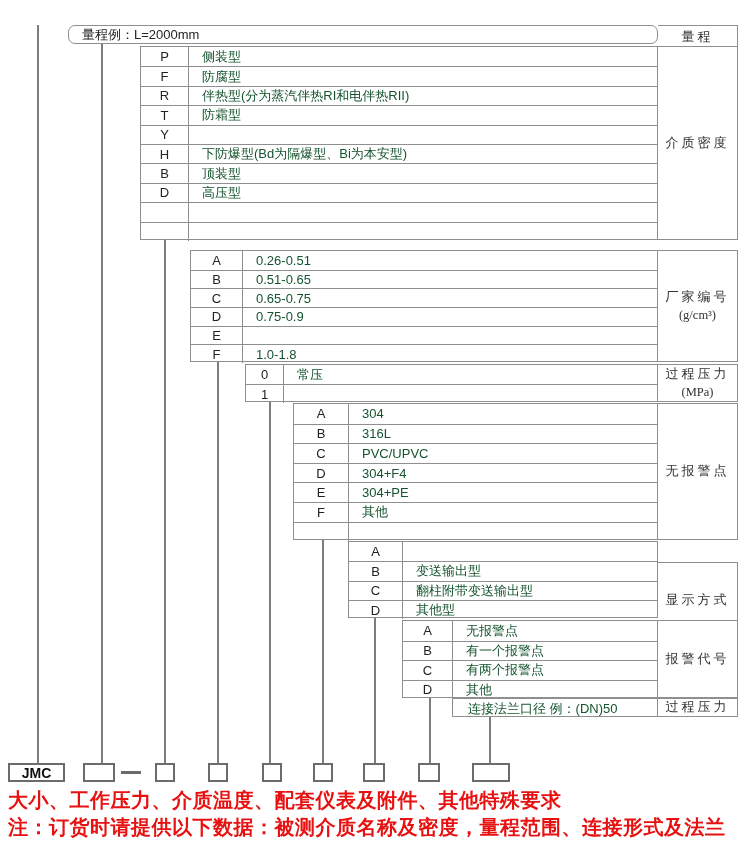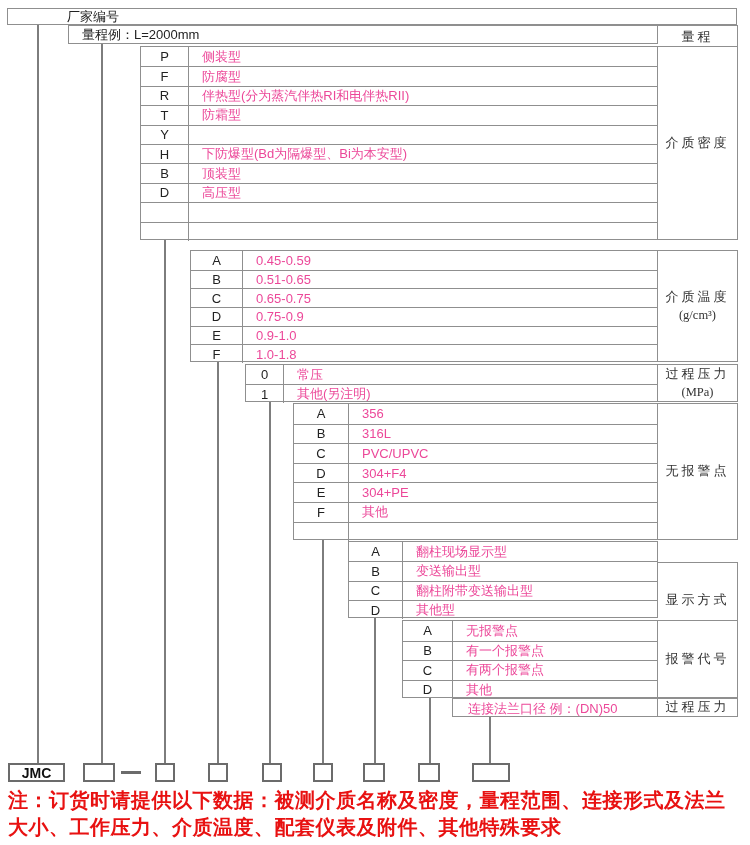--- a/index.html
+++ b/index.html
@@ -15,21 +15,21 @@
   .sec{border:1px solid #8f8f8f;background:#ffffff;}
   .row{display:flex;box-sizing:border-box;width:100%;}
   .row + .row{border-top:1px solid #8f8f8f;}
   .code{
     box-sizing:border-box;border-right:1px solid #8f8f8f;
     display:flex;align-items:center;justify-content:center;
     font-size:13px;color:#222;flex:0 0 auto;
   }
   .lbl{
     display:flex;align-items:center;padding-left:13px;
-    font-size:13px;color:#ec4899;flex:1 1 auto;white-space:nowrap;overflow:hidden;
+    font-size:13px;color:#14532d;flex:1 1 auto;white-space:nowrap;overflow:hidden;
   }
   .lbl-only{padding-left:15px;}
   .cat{
     border:1px solid #8f8f8f;border-left:none;background:#ffffff;
     display:flex;flex-direction:column;align-items:center;justify-content:center;
     font-family:"Liberation Serif","DejaVu Serif",serif;
     font-size:13px;color:#333;letter-spacing:3px;text-align:center;line-height:1.45;
   }
   .cat .sub{letter-spacing:0;font-size:12.5px;}
   .vline{position:absolute;width:2px;background:#7d7d7d;}
@@ -43,25 +43,22 @@
     position:absolute;left:8px;top:787px;width:740px;
     font-size:20px;line-height:27px;font-weight:bold;color:#e81111;
     font-family:"Liberation Sans","DejaVu Sans",sans-serif;letter-spacing:0.5px;
   }
 </style>
 </head>
 <body>
 
 <div class="page">
 
-  <div class="abs hdr" style="left:7px;top:8px;width:730px;height:17px;padding-left:59px;">
-    <span>厂家编号</span>
-  </div>
-
-  <div class="abs hdr" style="left:68px;top:25px;width:590px;height:19px;padding-left:13px;">
+
+  <div class="abs hdr" style="left:68px;top:25px;width:590px;height:19px;padding-left:13px;border-radius:7px;">
     <span>量程例：L=2000mm</span>
   </div>
   <div class="abs cat" style="left:658px;top:25px;width:80px;height:25px;">
     <span>量程</span>
   </div>
 
   <div id="sections">
       <div class="abs sec" style="left: 140px; top: 46px; width: 518px; height: 194px;">
         <div class="row" style="height: 19.4px;">
           <span class="code" style="width: 48px;">P</span>
@@ -102,65 +99,63 @@
           <span class="code" style="width: 48px;"></span>
           <span class="lbl"></span>
         </div>
       </div>
       <div class="abs cat" style="left: 658px; top: 46px; width: 80px; height: 194px;">
         <span>介质密度</span>
       </div>
       <div class="abs sec" style="left: 190px; top: 250px; width: 468px; height: 112px;">
         <div class="row" style="height: 18.7px;">
           <span class="code" style="width: 52px;">A</span>
-          <span class="lbl">0.45-0.59</span>
+          <span class="lbl">0.26-0.51</span>
         </div>
         <div class="row" style="height: 18.7px;">
           <span class="code" style="width: 52px;">B</span>
           <span class="lbl">0.51-0.65</span>
         </div>
         <div class="row" style="height: 18.7px;">
           <span class="code" style="width: 52px;">C</span>
           <span class="lbl">0.65-0.75</span>
         </div>
         <div class="row" style="height: 18.7px;">
           <span class="code" style="width: 52px;">D</span>
           <span class="lbl">0.75-0.9</span>
         </div>
         <div class="row" style="height: 18.7px;">
           <span class="code" style="width: 52px;">E</span>
-          <span class="lbl">0.9-1.0</span>
         </div>
         <div class="row" style="height: 18.7px;">
           <span class="code" style="width: 52px;">F</span>
           <span class="lbl">1.0-1.8</span>
         </div>
       </div>
       <div class="abs cat" style="left: 658px; top: 250px; width: 80px; height: 112px;">
-        <span>介质温度</span>
+        <span>厂家编号</span>
         <span class="sub">(g/cm³)</span>
       </div>
       <div class="abs sec" style="left: 245px; top: 364px; width: 413px; height: 38px;">
         <div class="row" style="height: 19px;">
           <span class="code" style="width: 38px;">0</span>
           <span class="lbl">常压</span>
         </div>
         <div class="row" style="height: 19px;">
           <span class="code" style="width: 38px;">1</span>
-          <span class="lbl">其他(另注明)</span>
         </div>
       </div>
       <div class="abs cat" style="left: 658px; top: 364px; width: 80px; height: 38px;">
         <span>过程压力</span>
         <span class="sub">(MPa)</span>
       </div>
       <div class="abs sec" style="left: 293px; top: 403px; width: 365px; height: 137px;">
         <div class="row" style="height: 19.6px;">
           <span class="code" style="width: 55px;">A</span>
-          <span class="lbl">356</span>
+          <span class="lbl">304</span>
         </div>
         <div class="row" style="height: 19.6px;">
           <span class="code" style="width: 55px;">B</span>
           <span class="lbl">316L</span>
         </div>
         <div class="row" style="height: 19.6px;">
           <span class="code" style="width: 55px;">C</span>
           <span class="lbl">PVC/UPVC</span>
         </div>
         <div class="row" style="height: 19.6px;">
@@ -179,21 +174,20 @@
           <span class="code" style="width: 55px;"></span>
           <span class="lbl"></span>
         </div>
       </div>
       <div class="abs cat" style="left: 658px; top: 403px; width: 80px; height: 137px;">
         <span>无报警点</span>
       </div>
       <div class="abs sec" style="left: 348px; top: 541px; width: 310px; height: 77px;">
         <div class="row" style="height: 19.3px;">
           <span class="code" style="width: 54px;">A</span>
-          <span class="lbl">翻柱现场显示型</span>
         </div>
         <div class="row" style="height: 19.3px;">
           <span class="code" style="width: 54px;">B</span>
           <span class="lbl">变送输出型</span>
         </div>
         <div class="row" style="height: 19.3px;">
           <span class="code" style="width: 54px;">C</span>
           <span class="lbl">翻柱附带变送输出型</span>
         </div>
         <div class="row" style="height: 19.3px;">
@@ -252,16 +246,16 @@
       <div class="cbox" style="left: 208px; top: 763px; width: 20px; height: 19px;"></div>
       <div class="cbox" style="left: 262px; top: 763px; width: 20px; height: 19px;"></div>
       <div class="cbox" style="left: 313px; top: 763px; width: 20px; height: 19px;"></div>
       <div class="cbox" style="left: 363px; top: 763px; width: 22px; height: 19px;"></div>
       <div class="cbox" style="left: 418px; top: 763px; width: 22px; height: 19px;"></div>
       <div class="cbox" style="left: 472px; top: 763px; width: 38px; height: 19px;"></div>
       <div class="dash" style="left: 121px; top: 771px; width: 20px;"></div>
     </div>
 
   <div class="note">
+    <div>大小、工作压力、介质温度、配套仪表及附件、其他特殊要求</div>
     <div>注：订货时请提供以下数据：被测介质名称及密度，量程范围、连接形式及法兰</div>
-    <div>大小、工作压力、介质温度、配套仪表及附件、其他特殊要求</div>
   </div>
 </div>
 
 </body></html>

